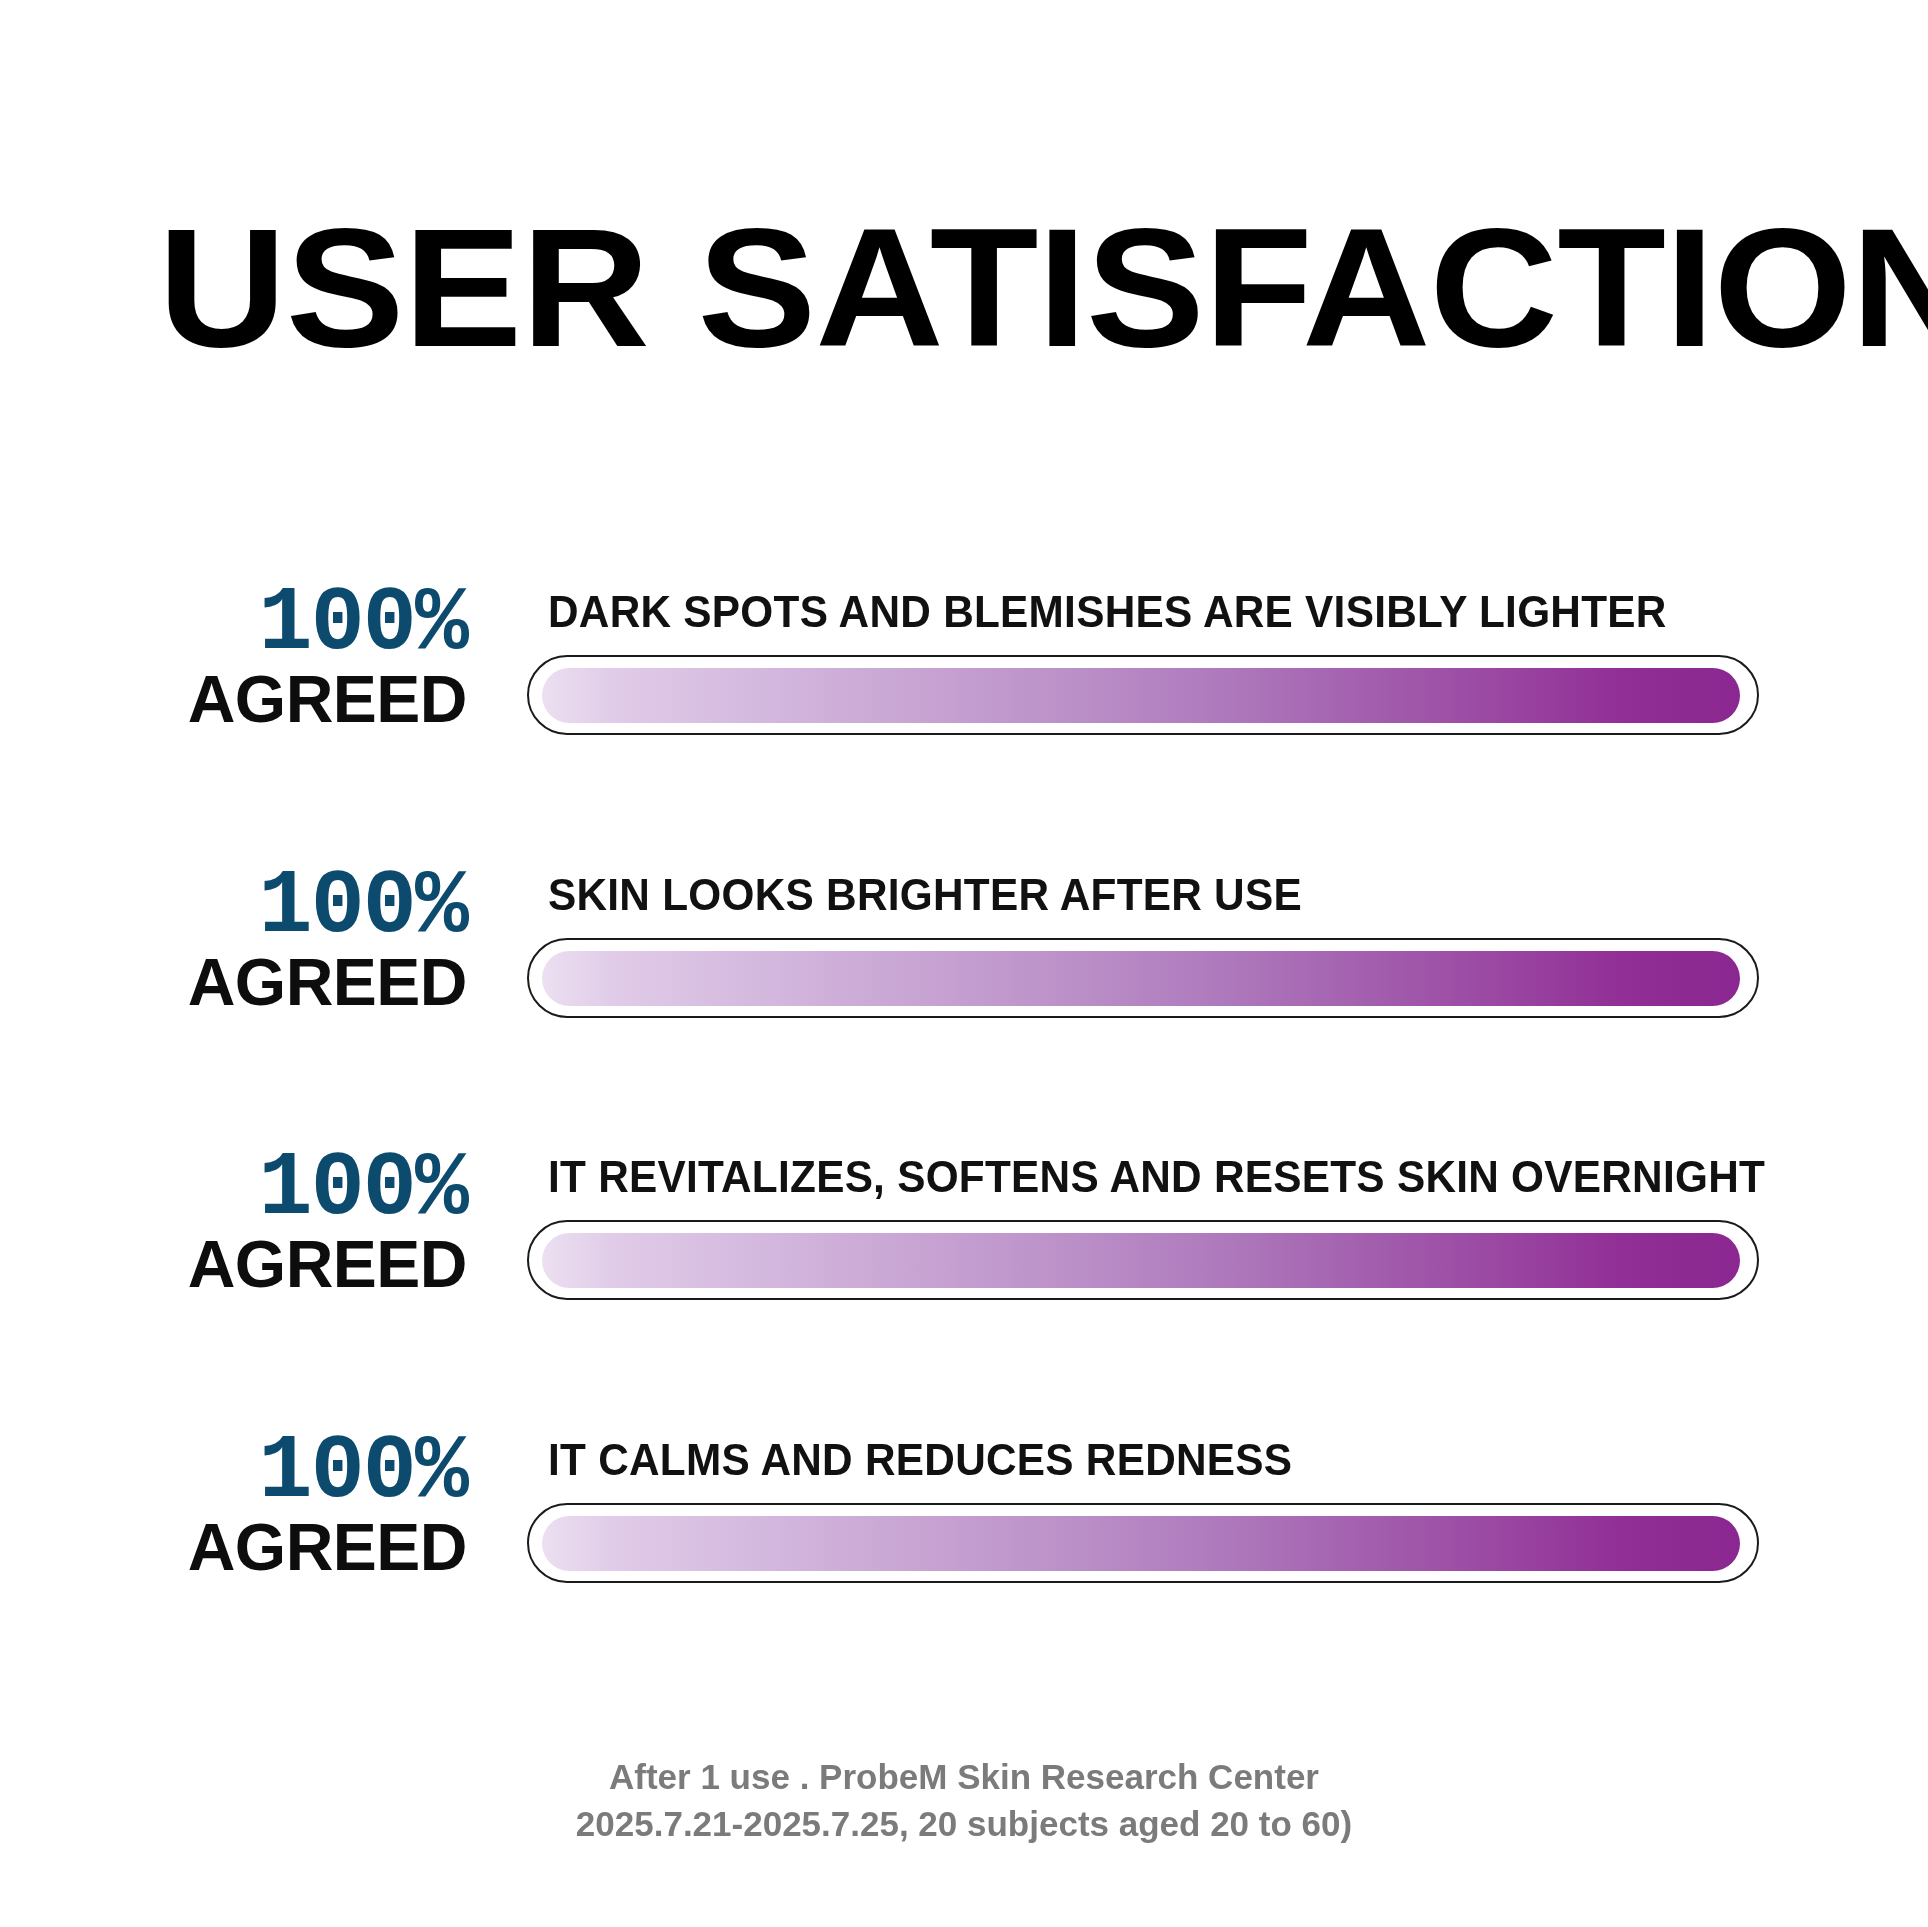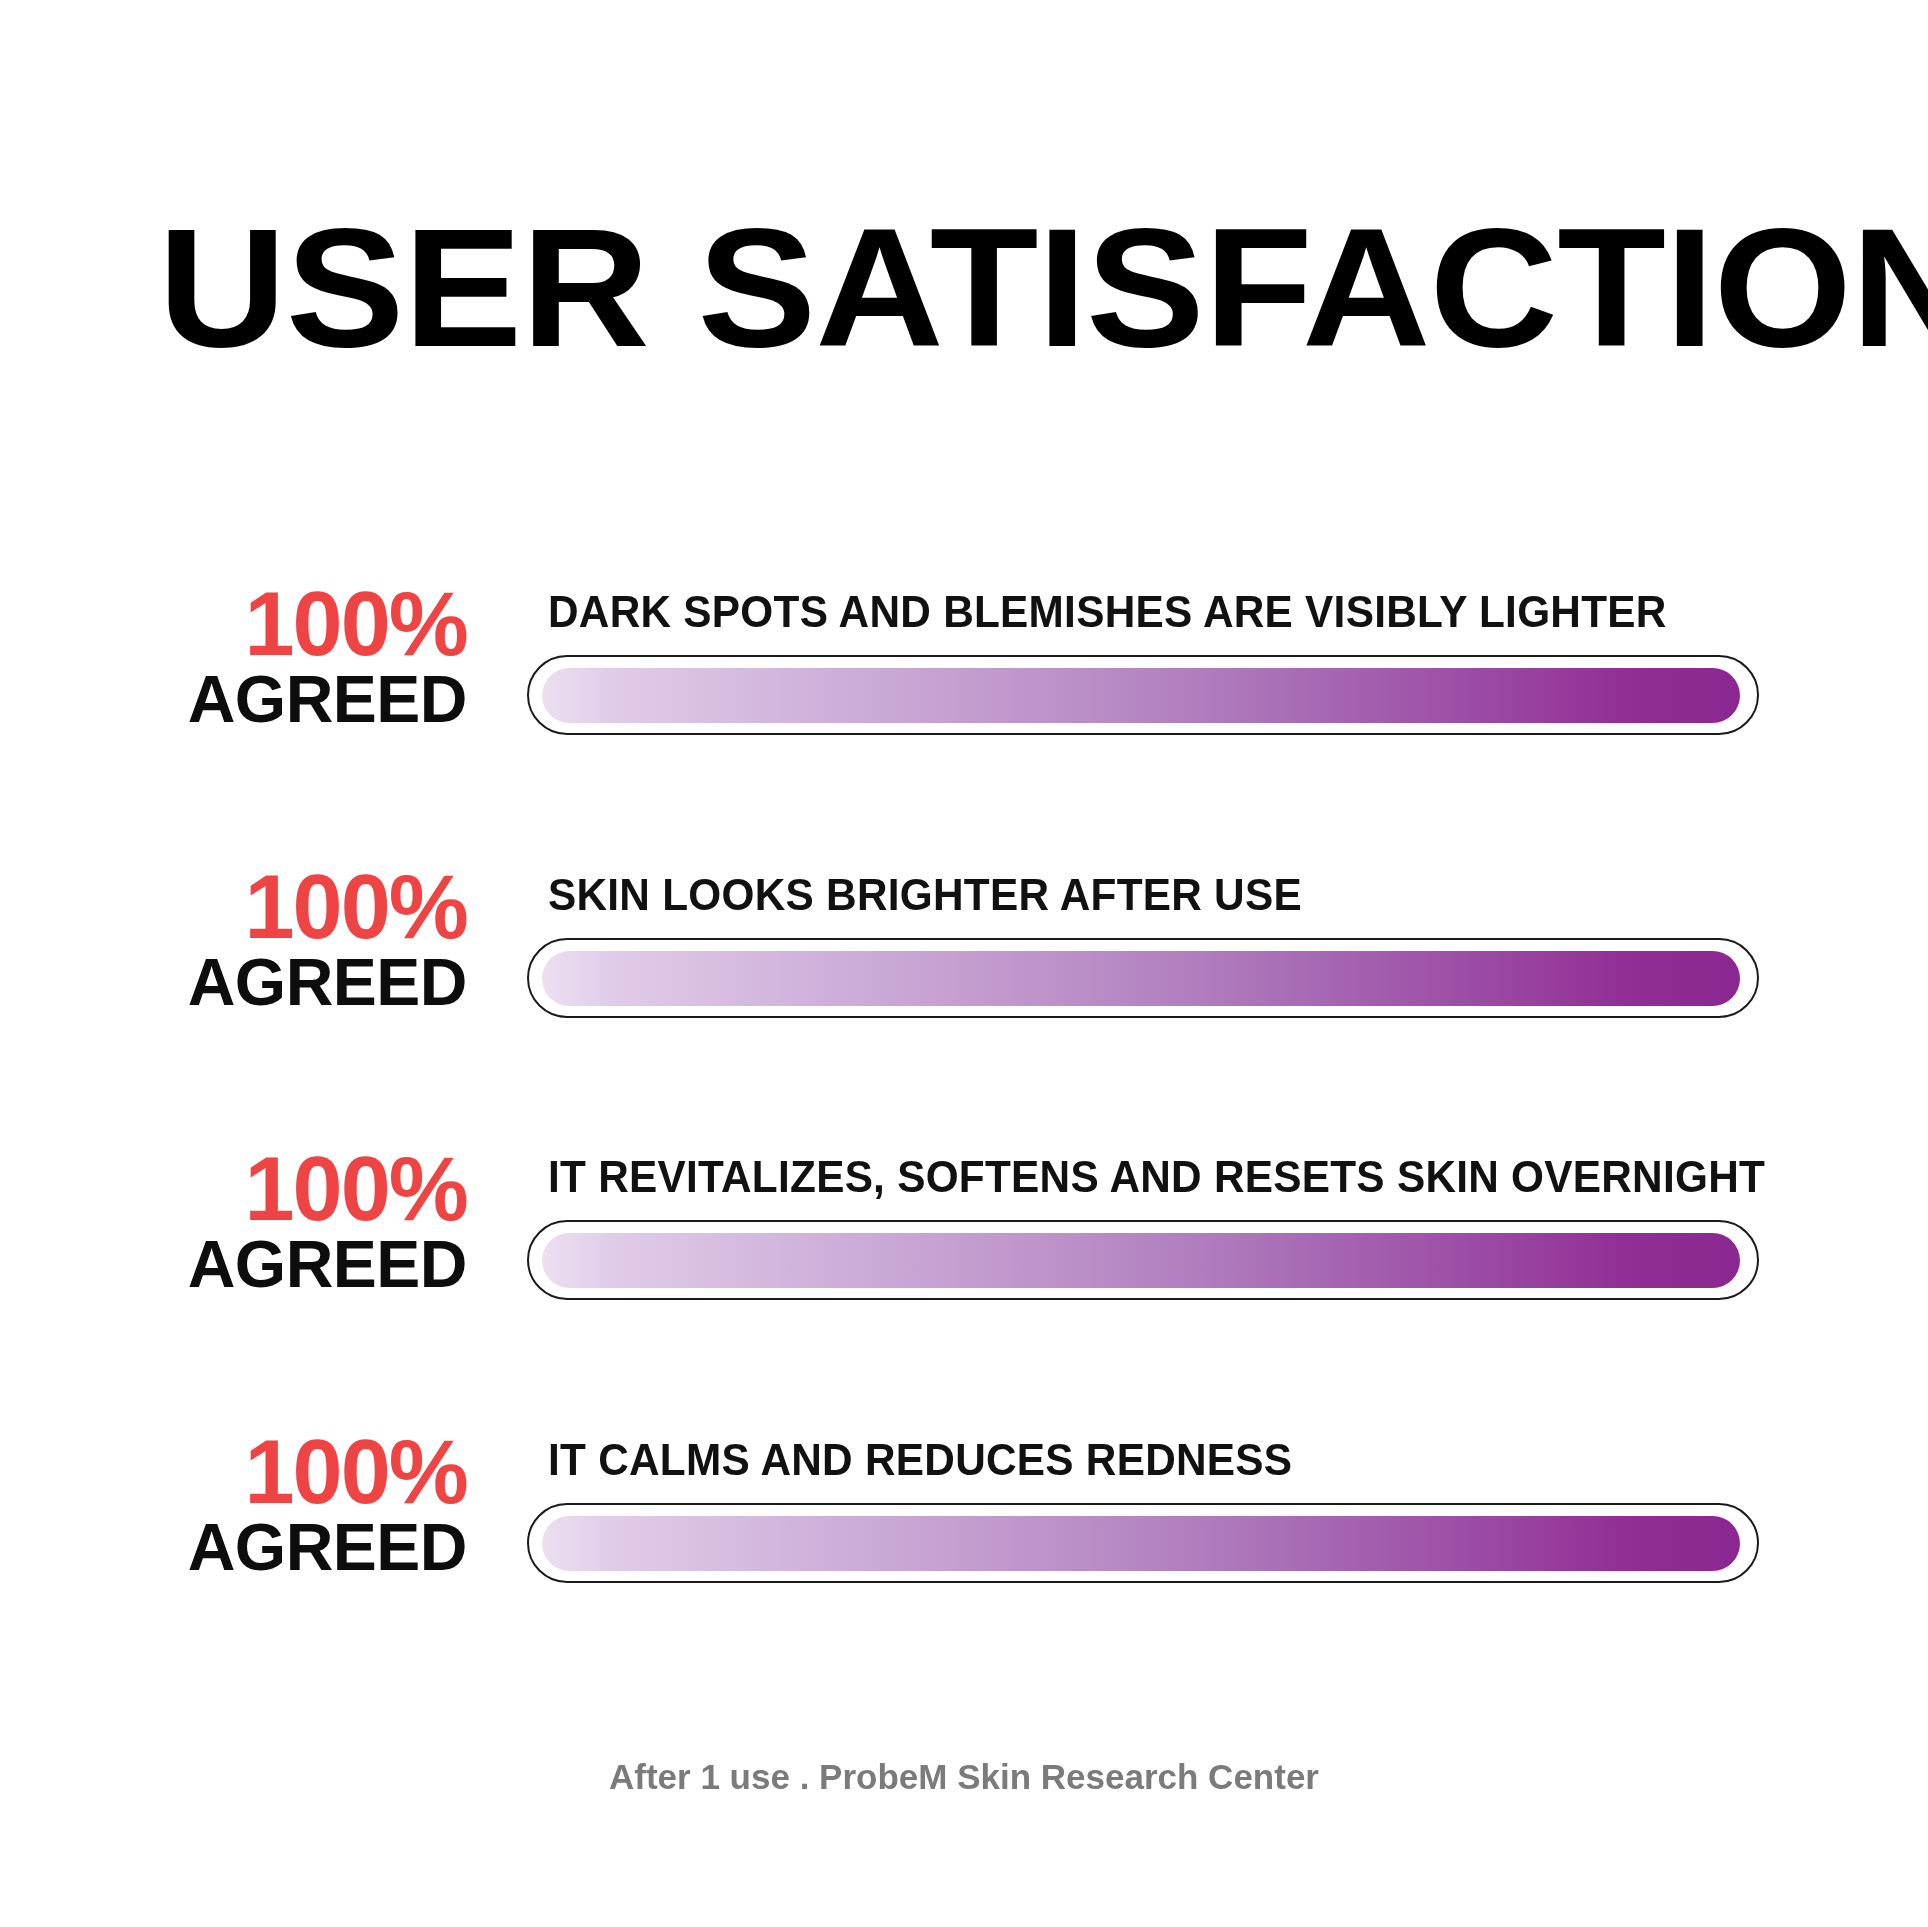--- a/index.html
+++ b/index.html
@@ -68,26 +68,26 @@
   
   .pct-block {
     position: absolute;
     left: 132px;
     top: 7.5px;
     width: 335px;
     text-align: right;
   }
   .pct-value {
     display: block;
-    font-family: Liberation Sans, sans-serif;
+    font-family: Liberation Mono, monospace;
     font-weight: 700;
     font-size: 90px;
     line-height: 81px;
     letter-spacing: -1.9px;
-    color: #ef4444;
+    color: #0c4a6e;
     white-space: nowrap;
   }
   .pct-word {
     display: block;
     font-family: "Liberation Sans", sans-serif;
     font-weight: 700;
     font-size: 66px;
     line-height: 68px;
     letter-spacing: -0.5px;
     color: #0d0d0d;
@@ -215,16 +215,17 @@
       <div class="statement">IT CALMS AND REDUCES REDNESS</div>
       <div class="bar-track">
         <div class="bar-fill"></div>
       </div>
     </div>
 
   </div>
 
   <div class="footer">
     <span class="footer-line">After 1 use . ProbeM Skin Research Center</span>
+    <span class="footer-line">2025.7.21-2025.7.25, 20 subjects aged 20 to 60)</span>
   </div>
 
 </div>
 
 
 </body></html>

